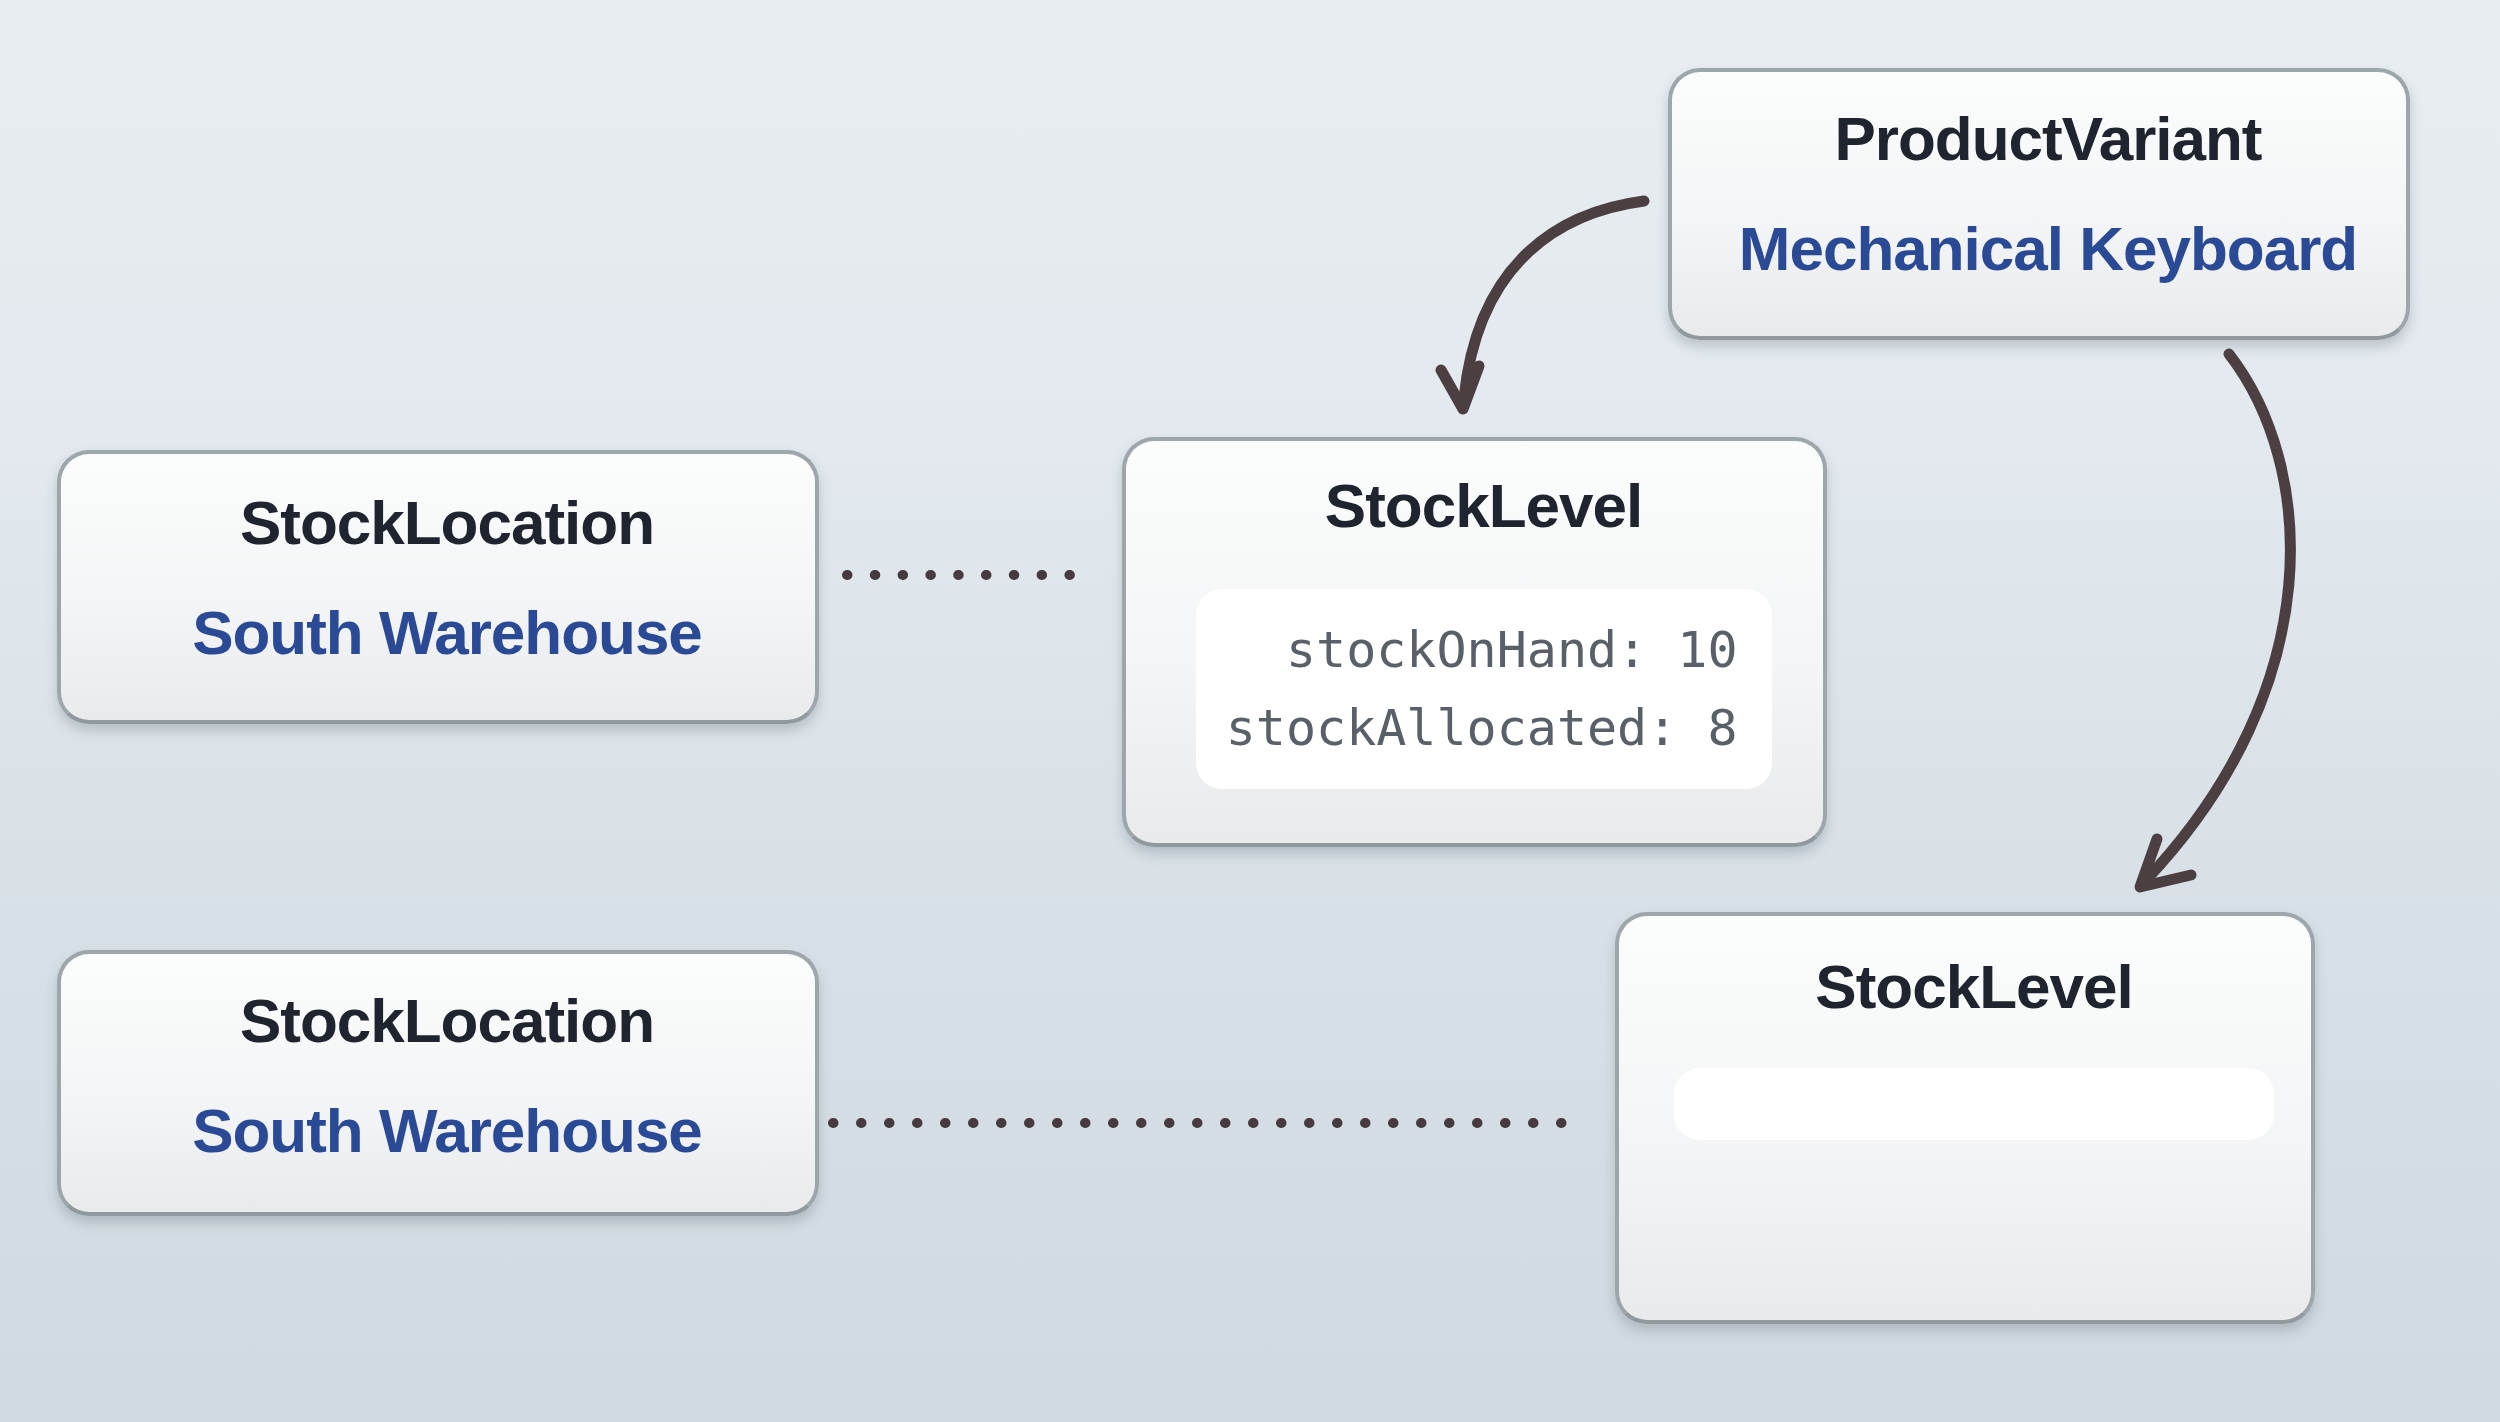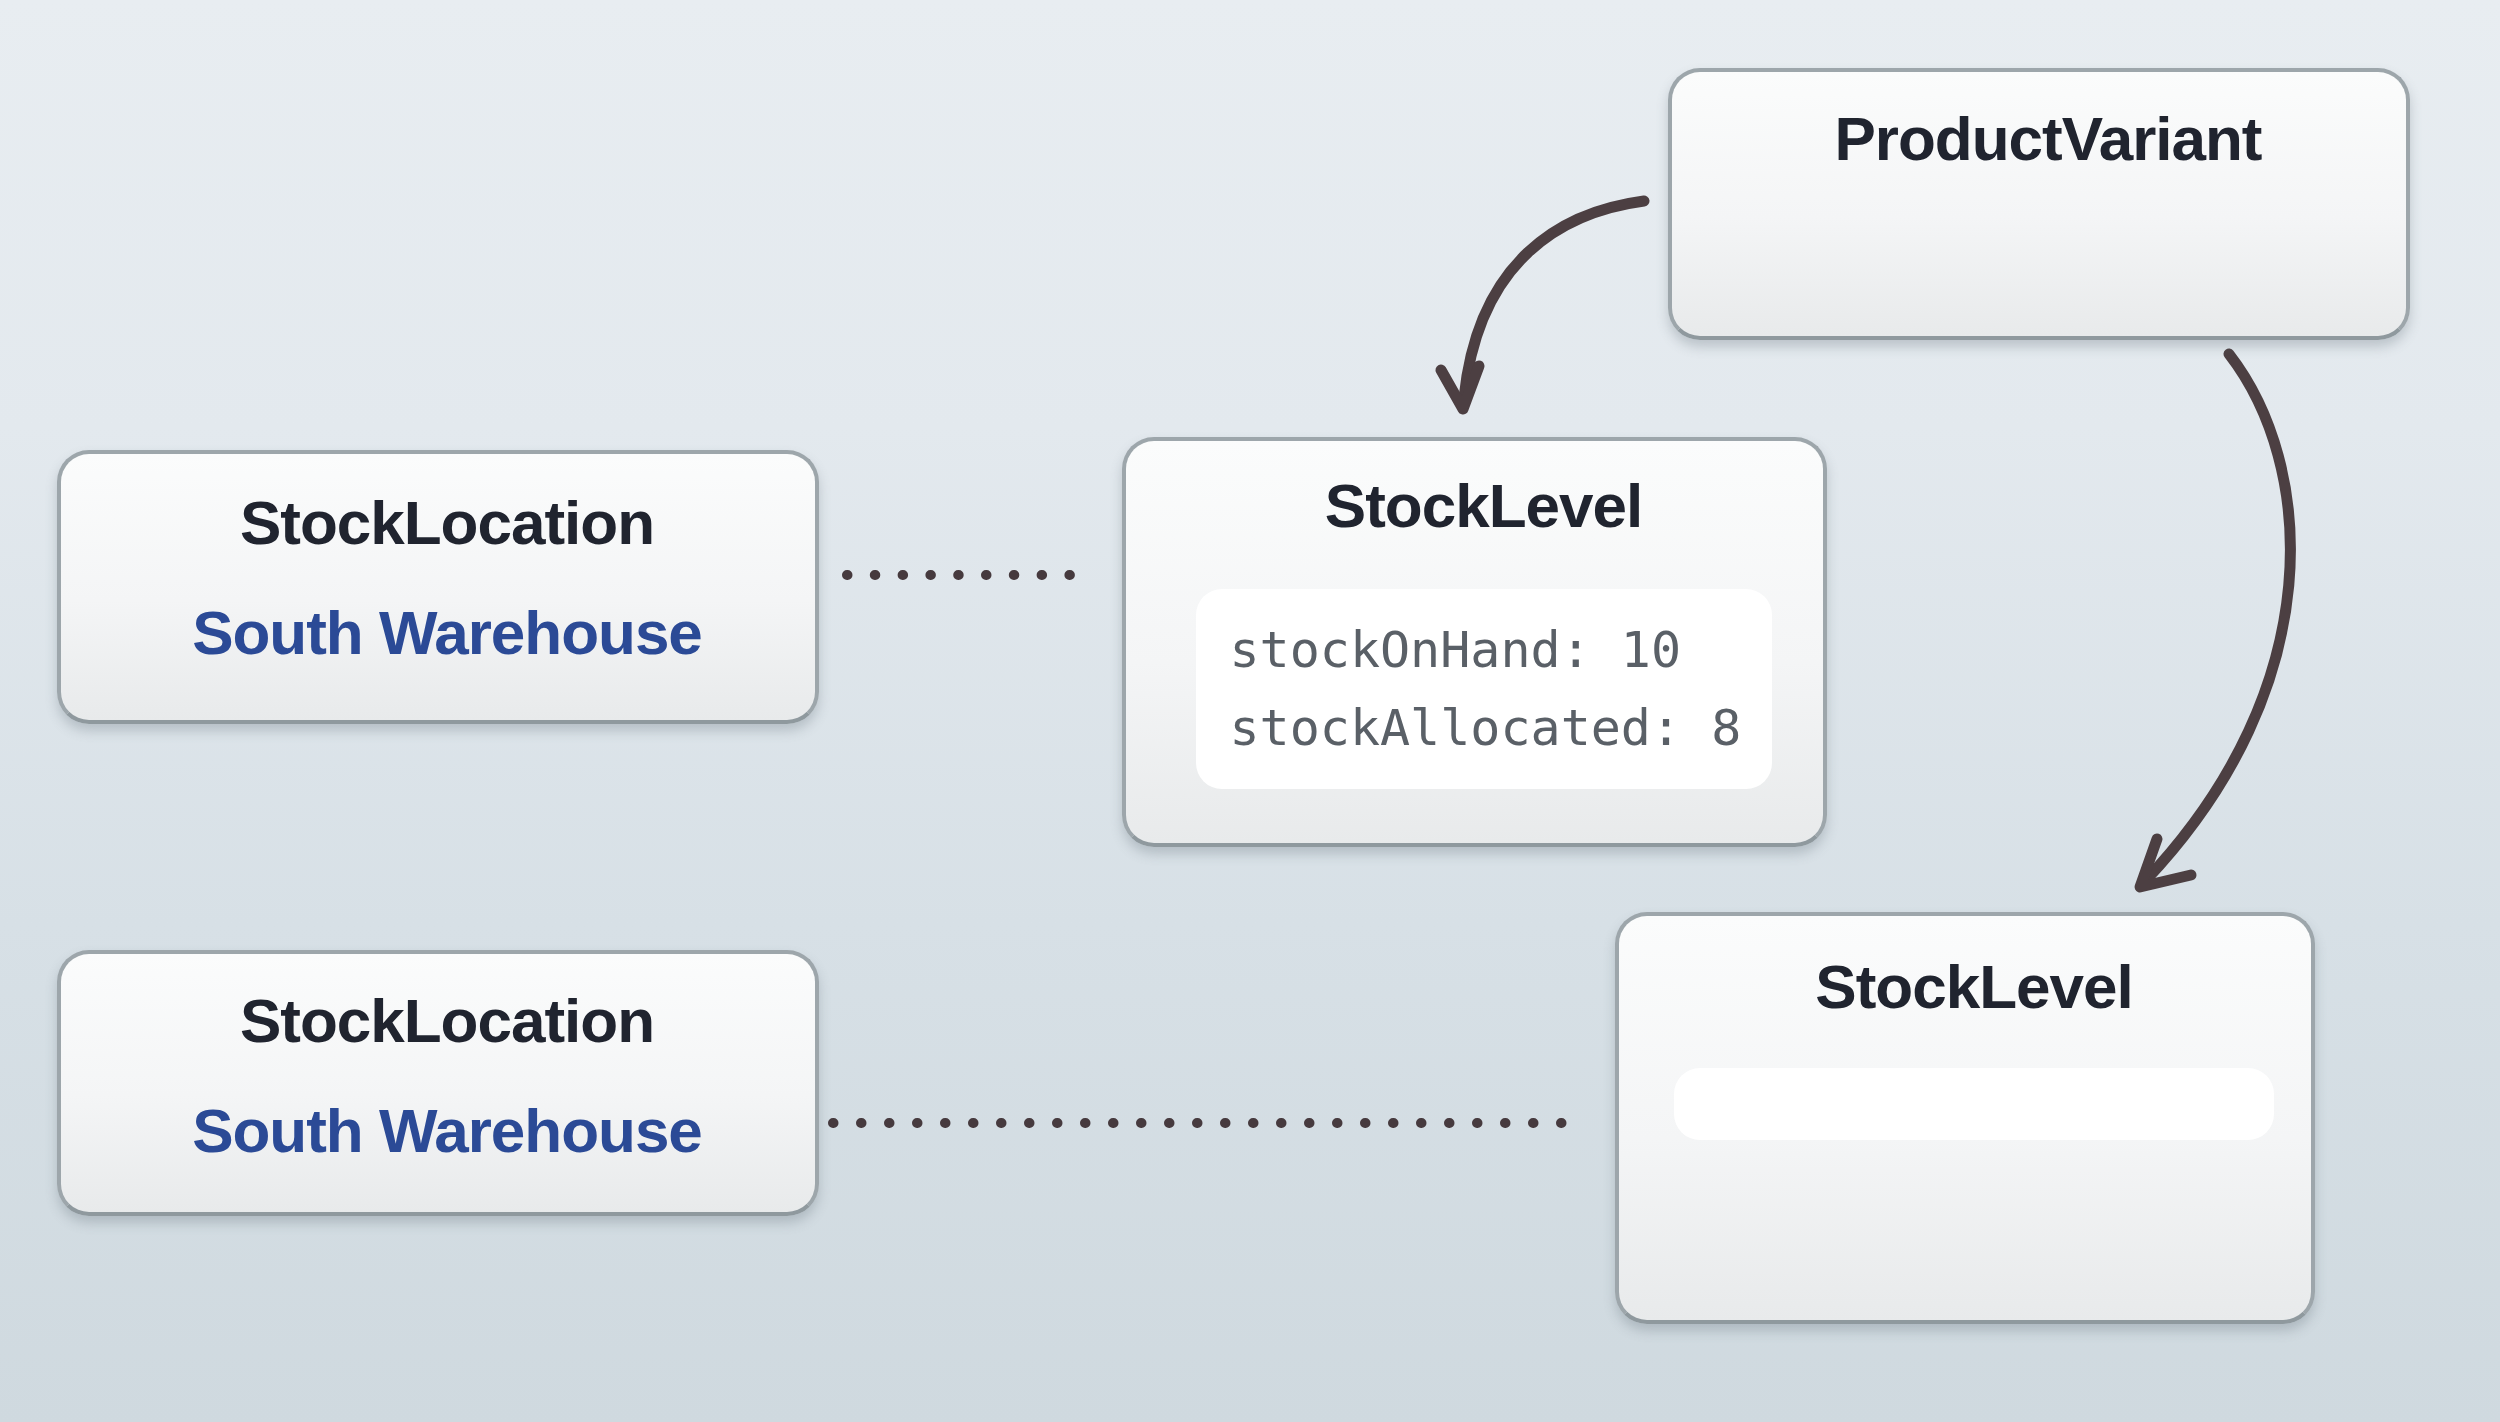--- a/index.html
+++ b/index.html
@@ -45,20 +45,21 @@
     white-space: nowrap;
   }
   .code-box {
     box-sizing: border-box;
     background: #ffffff;
     border-radius: 26px;
     padding: 36px 34px;
     display: flex;
     flex-direction: column;
     gap: 28px;
+    align-items: flex-end;
   }
   .code-line {
     font-family: "DejaVu Sans Mono", monospace;
     font-size: 50px;
     line-height: 1;
     color: #5a6067;
     white-space: nowrap;
   }
   
   .n-pv  { left: 1668px; top: 68px;  width: 742px; height: 272px; padding-top: 36px; gap: 48px; }
@@ -100,20 +101,21 @@
     <path class="edge-stroke" d="M 2229 354 C 2315 465 2330 685 2146 880"></path>
     <path class="edge-stroke" d="M 2157 839 L 2140 887 L 2191 875"></path>
 
     <line class="edge-dots" x1="847" y1="575" x2="1097" y2="575" stroke-dasharray="0.5 27.3"></line>
 
     <line class="edge-dots" x1="833" y1="1123" x2="1588" y2="1123" stroke-dasharray="0.5 27.5"></line>
   </svg>
 
   <div class="node n-pv">
     <div class="node-title">ProductVariant</div>
+    <div class="entity-name">Mechanical Keyboard</div>
   </div>
 
   <div class="node n-sln">
     <div class="node-title">StockLocation</div>
     <div class="entity-name">South Warehouse</div>
   </div>
 
   <div class="node n-sls">
     <div class="node-title">StockLocation</div>
     <div class="entity-name">South Warehouse</div>

